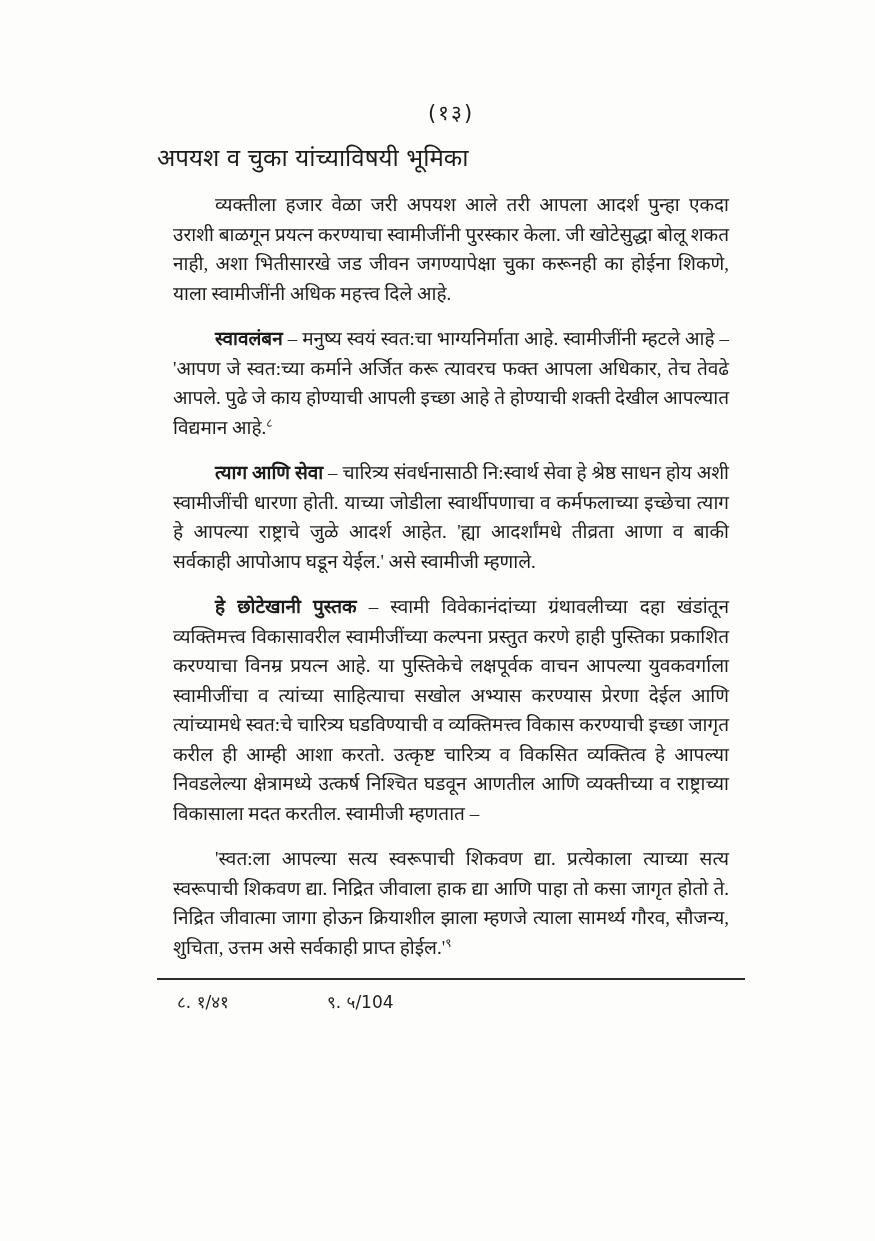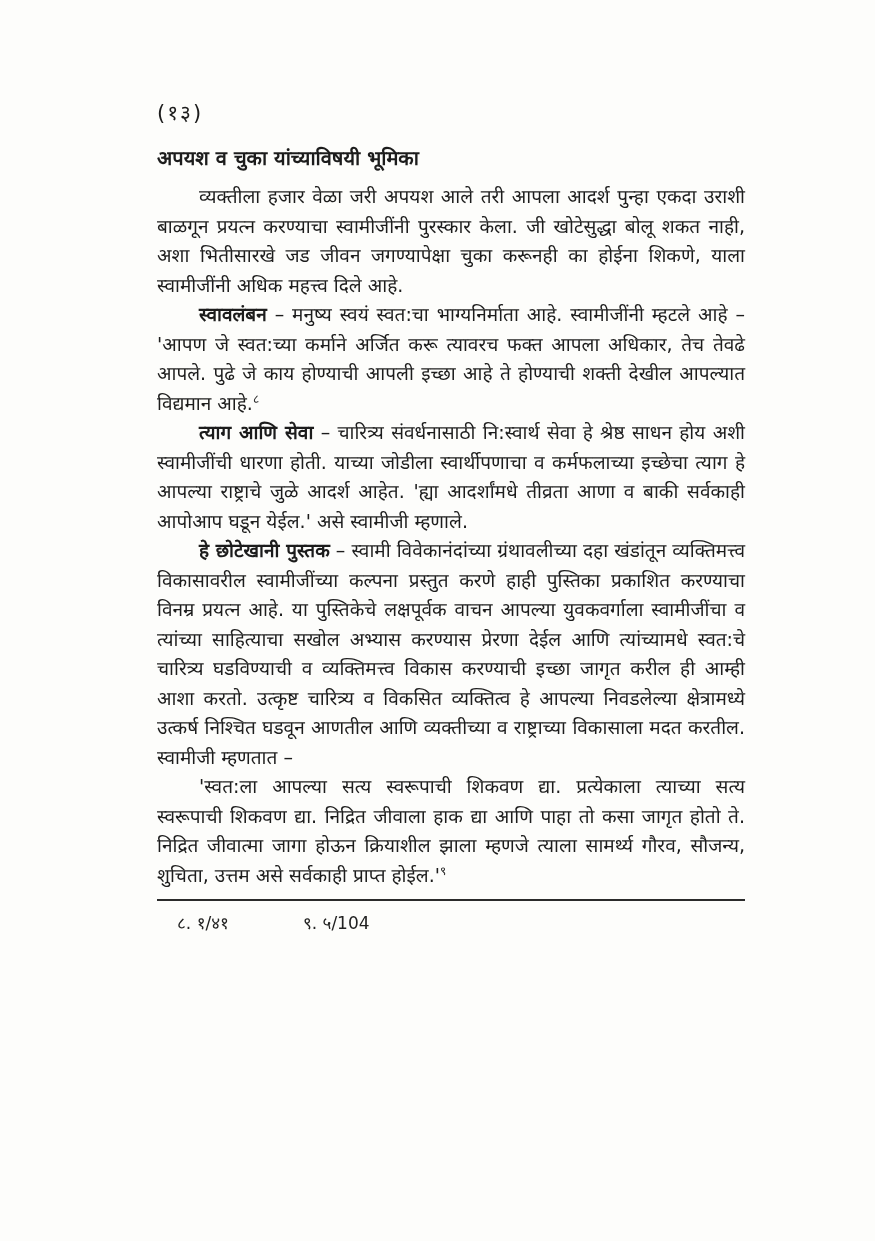--- a/index.html
+++ b/index.html
@@ -12,52 +12,54 @@
     width: 875px;
     height: 1241px;
     background: #fdfdfb;
     box-sizing: border-box;
     padding: 98px 130px 0 157px;
     color: #1c1c1c;
     font-family: "DejaVu Sans", sans-serif;
     overflow: hidden;
   }
   .page-number {
+    text-align: center;
     font-size: 21px;
     letter-spacing: 2px;
     margin: 0 0 16px 0;
   }
   .heading {
-    font-size: 20px;
-    font-weight: bold;
+    font-size: 24px;
+    font-weight: normal;
     margin: 0 0 8px 0;
     line-height: 32px;
   }
   .para {
-    margin: 0;
+    margin: 16px;
     font-size: 19px;
     line-height: 29.5px;
     text-align: justify;
     text-indent: 42px;
+    font-family: Liberation Serif, serif;
   }
   .lead {
     font-weight: bold;
   }
   sup.fn-ref {
     font-size: 12px;
     line-height: 0;
   }
   .footnote-rule {
     height: 0;
     border-top: 2px solid #2b2b2b;
     margin-top: 9px;
   }
   .footnotes {
     display: flex;
-    gap: 74px;
+    gap: 98px;
     font-size: 17px;
     padding-left: 20px;
     margin-top: 10px;
     color: #222222;
   }
 </style>
 </head>
 <body>
 
 <div class="page">

